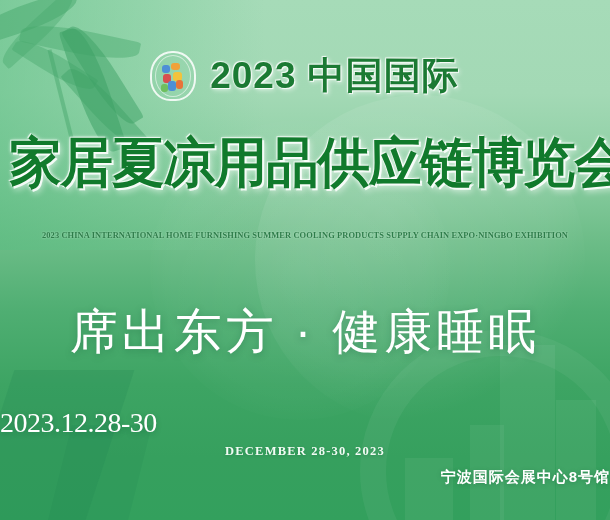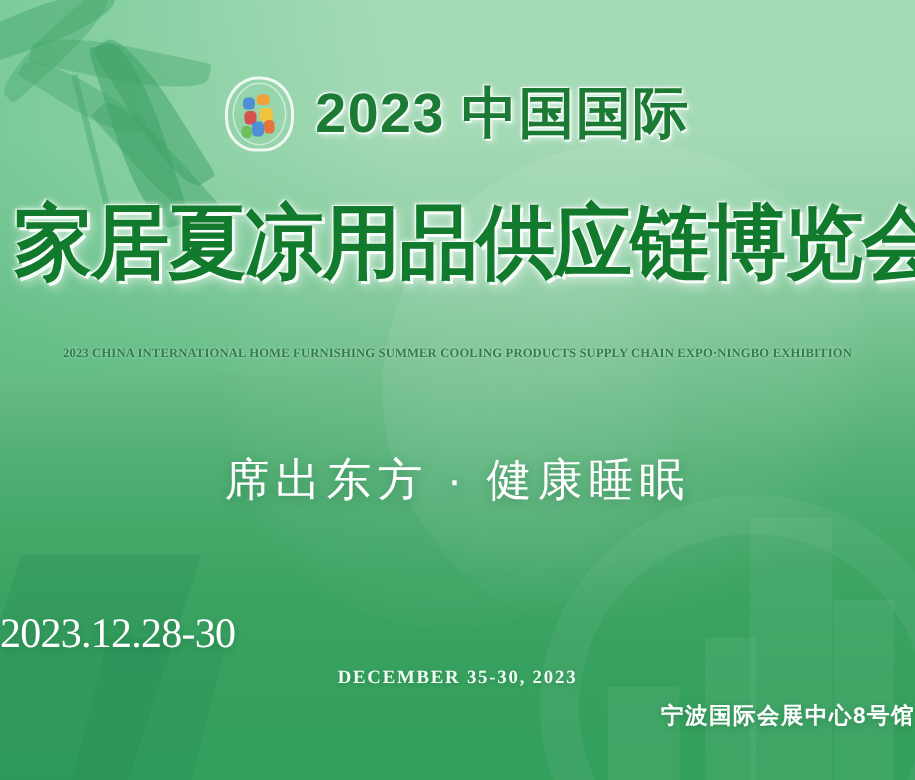--- a/index.html
+++ b/index.html
@@ -106,21 +106,21 @@
     font-size:8.5px;font-weight:bold;letter-spacing:.1px;
     color:#2e7d4a;white-space:nowrap;
     text-shadow:0 0 2px rgba(255,255,255,.55);
     transform:scaleX(.99);
   }
 
   
   #slogan{
     position:absolute;left:0;top:300px;width:610px;text-align:center;
     font-family:"Liberation Sans", sans-serif;
-    font-size:30px;font-weight:normal;letter-spacing:4px;
+    font-size:48px;font-weight:normal;letter-spacing:4px;
     color:#ffffff;white-space:nowrap;
     text-shadow:0 2px 7px rgba(20,90,55,.35);
   }
 
   
   #date-main{
     position:absolute;left:0;top:407px;width:610px;text-align:left;
     font-family:"Liberation Serif", serif;
     font-size:28px;font-weight:normal;letter-spacing:-.5px;
     color:#ffffff;
@@ -183,16 +183,16 @@
     <div id="head-title">2023 中国国际</div>
   </div>
 
   <div id="main-title">家居夏凉用品供应链博览会·宁波展</div>
 
   <div id="en-sub">2023 CHINA INTERNATIONAL HOME FURNISHING SUMMER COOLING PRODUCTS SUPPLY CHAIN EXPO·NINGBO EXHIBITION</div>
 
   <div id="slogan">席出东方 · 健康睡眠</div>
 
   <div id="date-main">2023.12.28-30</div>
-  <div id="date-en">DECEMBER 35-30, 2023</div>
+  <div id="date-en">DECEMBER 28-30, 2023</div>
   <div id="venue">宁波国际会展中心8号馆</div>
 
 </div>
 
 </body></html>

